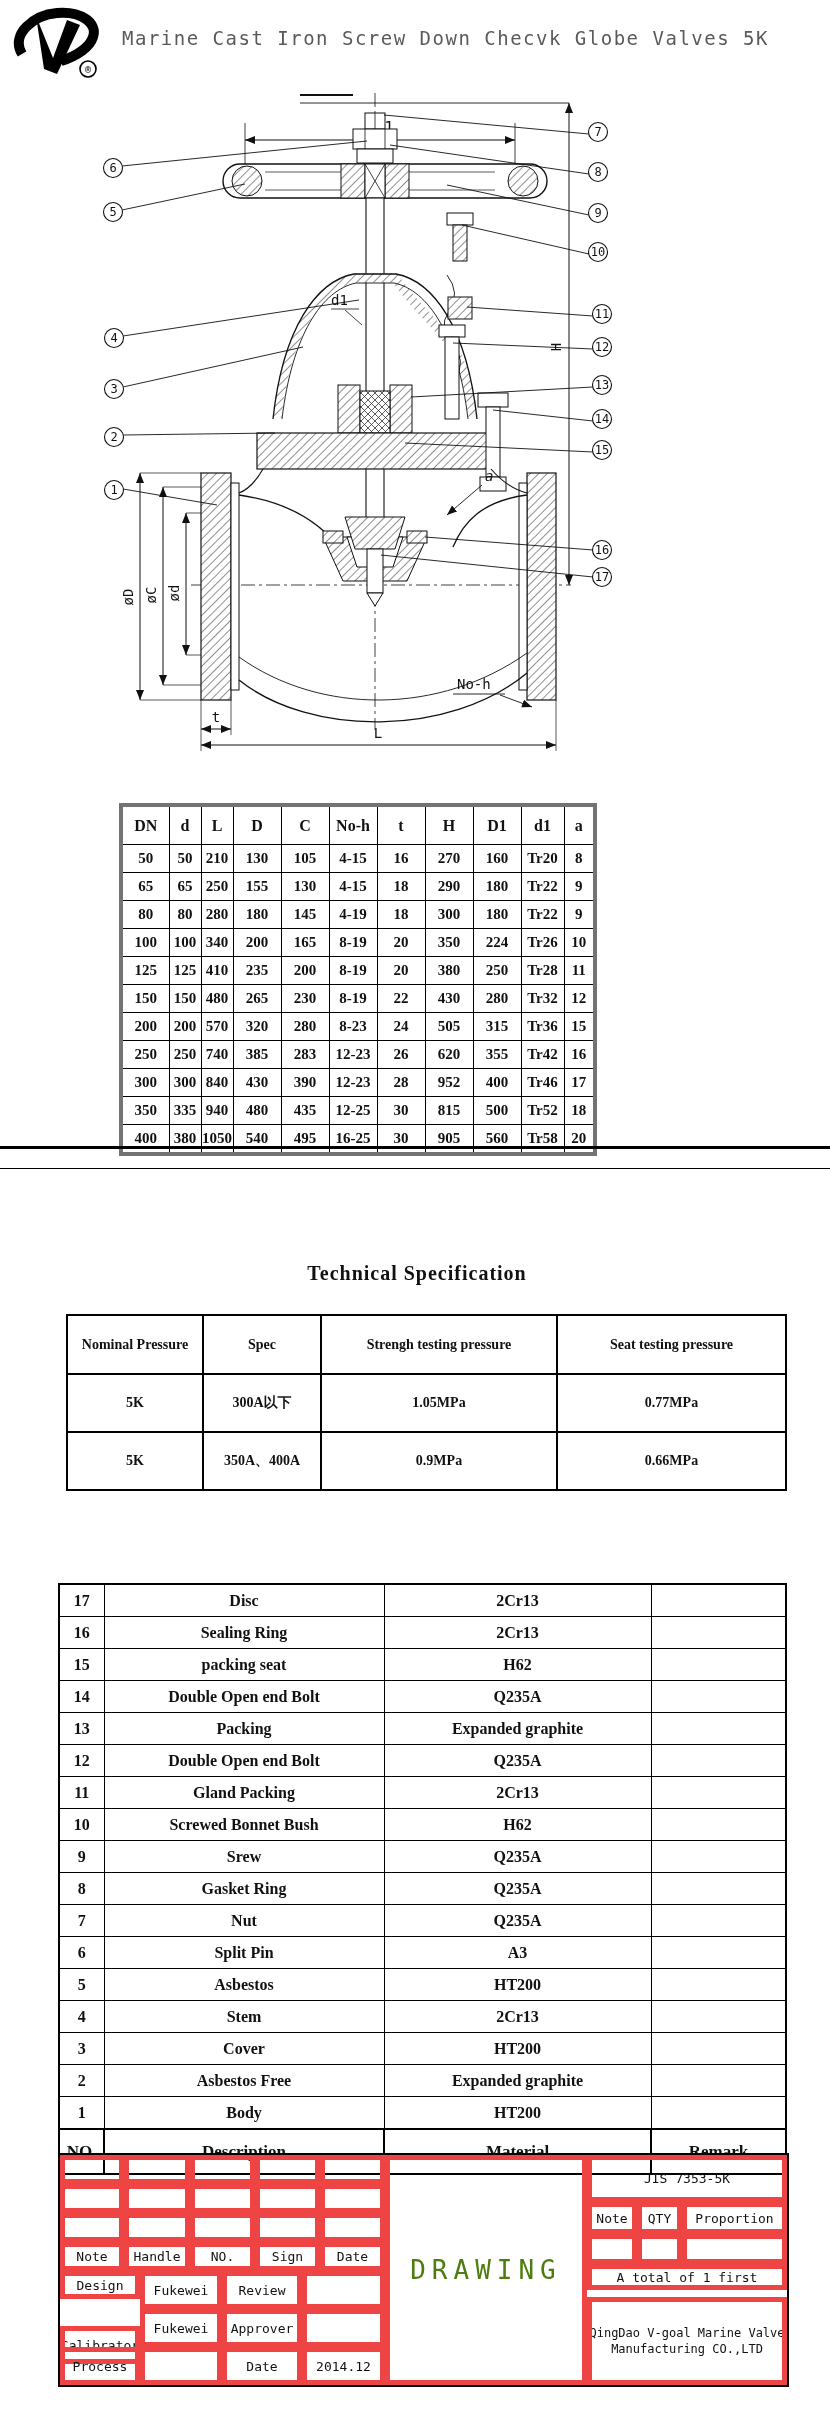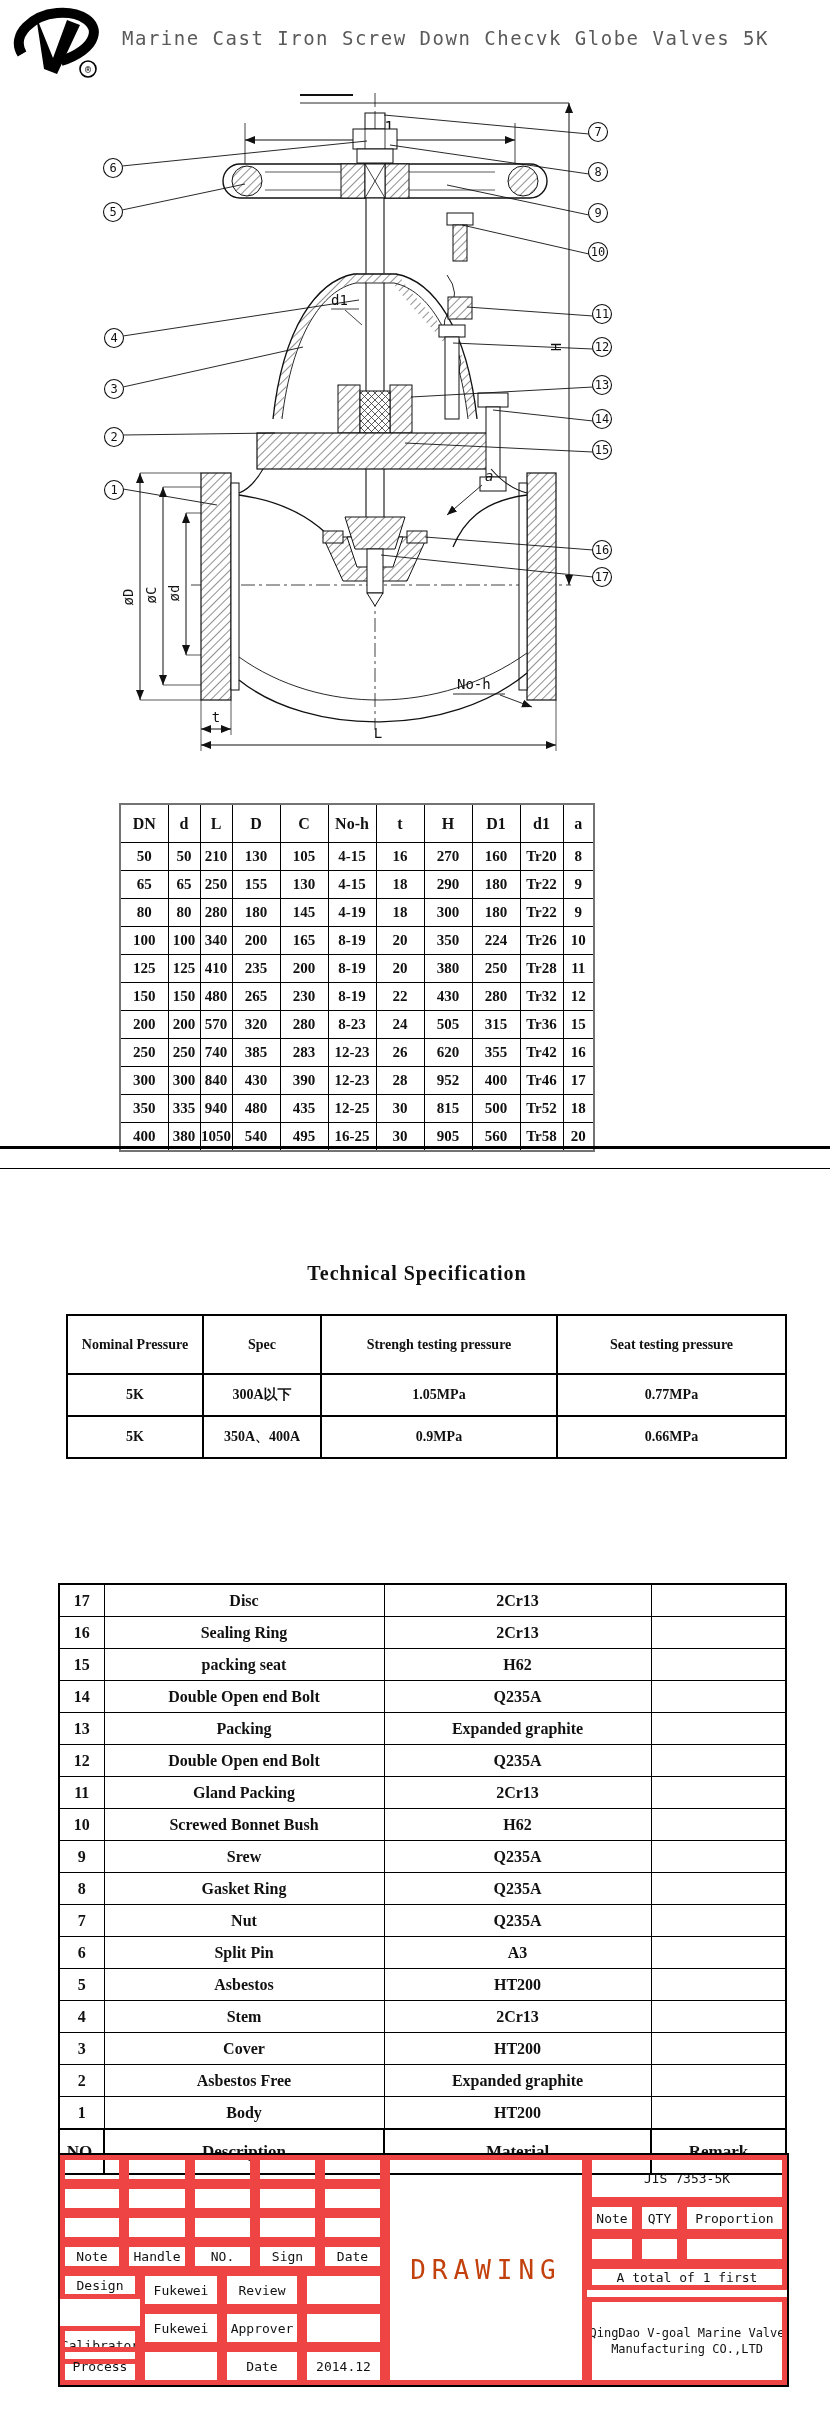--- a/index.html
+++ b/index.html
@@ -3,38 +3,38 @@
 <meta charset="utf-8">
 <style>
   html,body{margin:0;padding:0}
   body{width:830px;height:2430px;background:#fff;position:relative;
        font-family:"DejaVu Sans Mono", monospace;color:#111}
   .abs{position:absolute}
   
   #page-title{left:122px;top:27px;font-size:19px;letter-spacing:1.5px;color:#5a5a5a;white-space:nowrap}
   
   table{border-collapse:collapse;table-layout:fixed}
-  .dimtbl{position:absolute;left:119px;top:803px;width:474px;border:2px solid #737373}
+  .dimtbl{position:absolute;left:119px;top:803px;width:474px;border:4px solid #737373}
   .dimtbl th{height:37px;border:1.5px solid #000;font:bold 16px "Liberation Serif",serif;padding:0;text-align:center}
   .dimtbl td{height:27px;border:1.5px solid #000;font:bold 15px "Liberation Serif",serif;padding:0;text-align:center}
   .spectbl{position:absolute;left:66px;top:1314px;width:719px;border:2.5px solid #000}
   .spectbl th{height:57px;border:2px solid #000;font:bold 14px "Liberation Serif",serif;padding:0;text-align:center}
-  .spectbl td{height:40px;border:2px solid #000;font:bold 14px "Liberation Serif",serif;padding:0;text-align:center}
+  .spectbl td{height:40px;border:2px solid #000;font:bold 14px "Liberation Serif",serif;padding:8px;text-align:center}
   .partstbl{position:absolute;left:58px;top:1583px;width:727px;border:2px solid #000}
   .partstbl td{height:31px;border:1.5px solid #000;font:bold 16px "Liberation Serif",serif;padding:0;text-align:center}
   .partstbl tfoot th{height:43px;border:2px solid #000;font:bold 17px "Liberation Serif",serif;padding:0;text-align:center}
   #spec-heading{left:272px;top:1262px;width:290px;text-align:center;
        font:bold 20px "Liberation Serif",serif;letter-spacing:1px;white-space:nowrap}
   .divider1{left:0;top:1146px;width:830px;height:3px;background:#000}
   .divider2{left:0;top:1168px;width:830px;height:1px;background:#000}
   
   #titleblock{left:58px;top:2153px;width:727px;height:230px;border:2px solid #000;position:absolute}
   #titleblock .cell{position:absolute;border:5px solid #ef4444;box-sizing:border-box;
        display:flex;align-items:center;justify-content:center;font-size:13px;white-space:nowrap;overflow:hidden}
-  #drawing-word{font-size:26px;letter-spacing:6px;color:#c2410c}
+  #drawing-word{font-size:26px;letter-spacing:6px;color:#4d7c0f}
   #jis-cell{font-size:15px}
   .company{font-size:12px;line-height:16px;text-align:center}
   .total-cell{font-size:13px}
   
   #valve-drawing{left:95px;top:85px}
   #valve-drawing text{font-family:"DejaVu Sans Mono",monospace;fill:#111}
   .cadline{stroke:#111;fill:none}
 </style>
 </head>
 <body>

